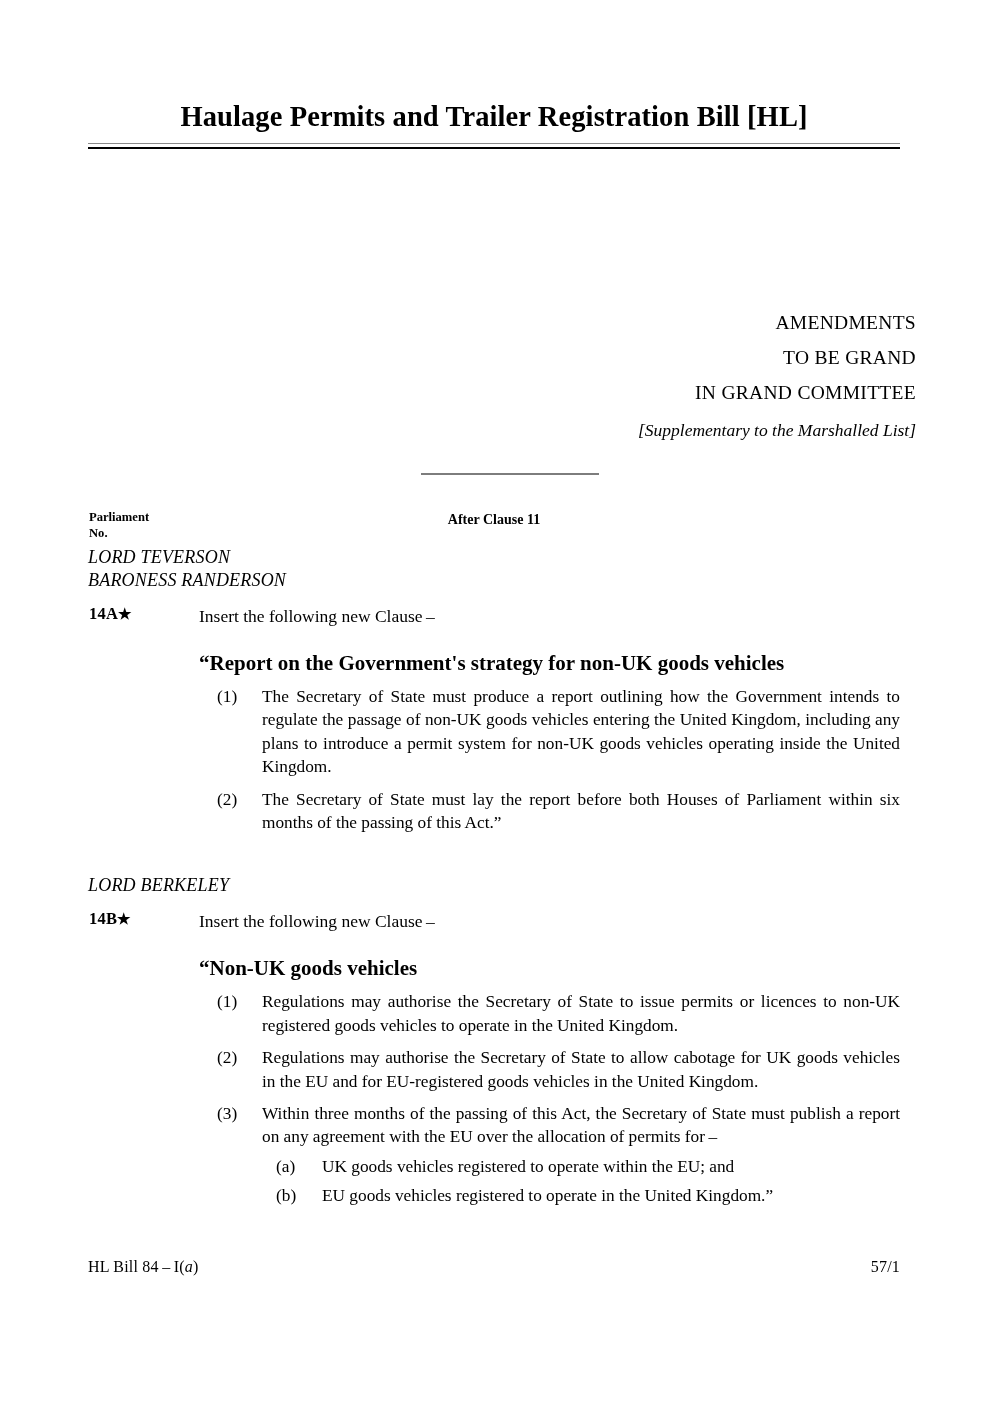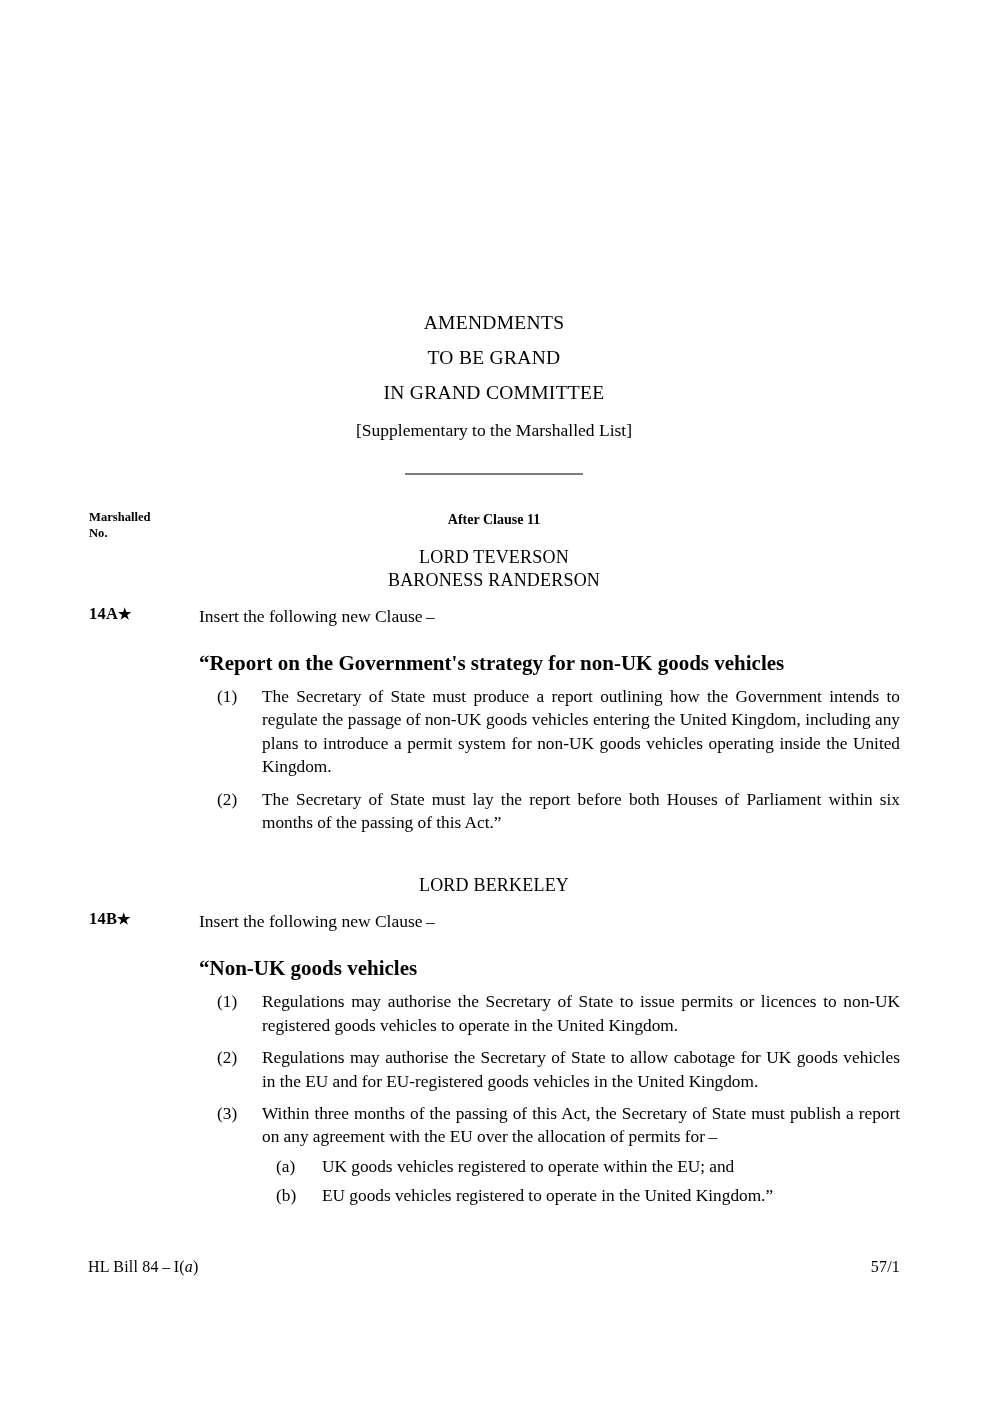--- a/index.html
+++ b/index.html
@@ -50,32 +50,33 @@
   }
   .rule-thick {
     height: 2.6px;
     background: #000000;
     width: 100%;
   }
 
   
   .heading-group {
     position: absolute;
-    left: 88px;
+    left: 104px;
     top: 305px;
     width: 812px;
-    text-align: center;
+    text-align: right;
   }
   .heading-line {
     font-size: 19.5px;
     line-height: 35px;
     letter-spacing: 0.3px;
   }
   .heading-sub {
     font-size: 17.5px;
+    font-style: italic;
     line-height: 34px;
     margin-top: 3px;
   }
   .short-rule-wrap {
     margin-top: 26px;
     display: flex;
     justify-content: center;
   }
   .short-rule {
     width: 178px;
@@ -103,24 +104,24 @@
   }
 
   .clause-head {
     text-align: center;
     font-size: 14px;
     font-weight: bold;
     line-height: 24px;
     margin: 0 0 14px 0;
   }
   .sponsor {
-    text-align: center;
     font-size: 18px;
     line-height: 23px;
     letter-spacing: 0.2px;
+    font-style: italic;
   }
   .sponsor-block {
     margin-bottom: 12px;
   }
   .sponsor-block.second {
     margin-top: 40px;
     margin-bottom: 12px;
   }
 
   
@@ -211,33 +212,39 @@
   }
   .footer-left { letter-spacing: 0.2px; }
   .footer-left .ital { font-style: italic; }
   .footer-right { letter-spacing: 0.2px; }
 </style>
 </head>
 <body>
 
 <div class="page">
 
+  <div class="title-block">
+    <h1 class="bill-title">Haulage Permits and Trailer Registration Bill [HL]</h1>
+    <div class="rule-thin"></div>
+    <div class="rule-gap"></div>
+    <div class="rule-thick"></div>
+  </div>
 
   <div class="heading-group">
     <div class="heading-line">AMENDMENTS</div>
     <div class="heading-line">TO BE GRAND</div>
     <div class="heading-line">IN GRAND COMMITTEE</div>
     <div class="heading-sub">[Supplementary to the Marshalled List]</div>
     <div class="short-rule-wrap">
       <div class="short-rule"></div>
     </div>
   </div>
 
   <div class="amend-no-label">
-    <div>Marshalled</div>
+    <div>Parliament</div>
     <div>No.</div>
   </div>
 
   <div class="body-col">
 
     <div class="clause-head">After Clause 11</div>
 
     <div>
       <div class="sponsor-block">
         <div class="sponsor">LORD TEVERSON</div>

